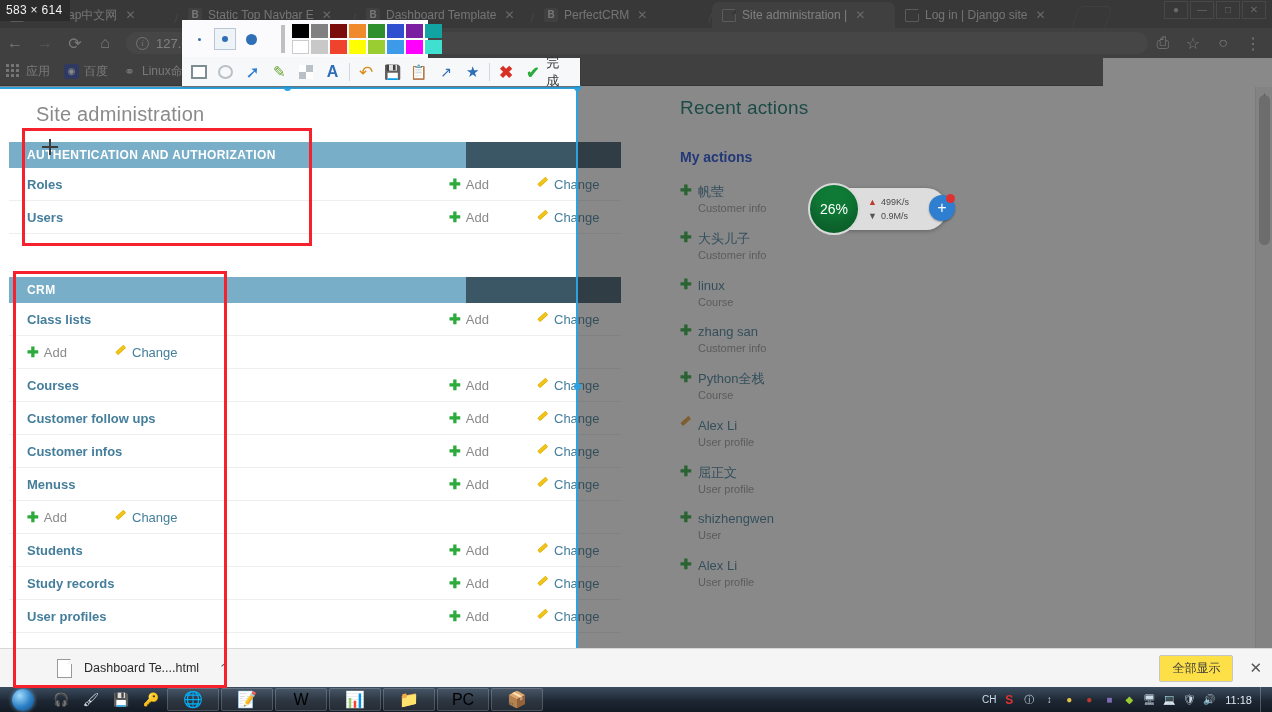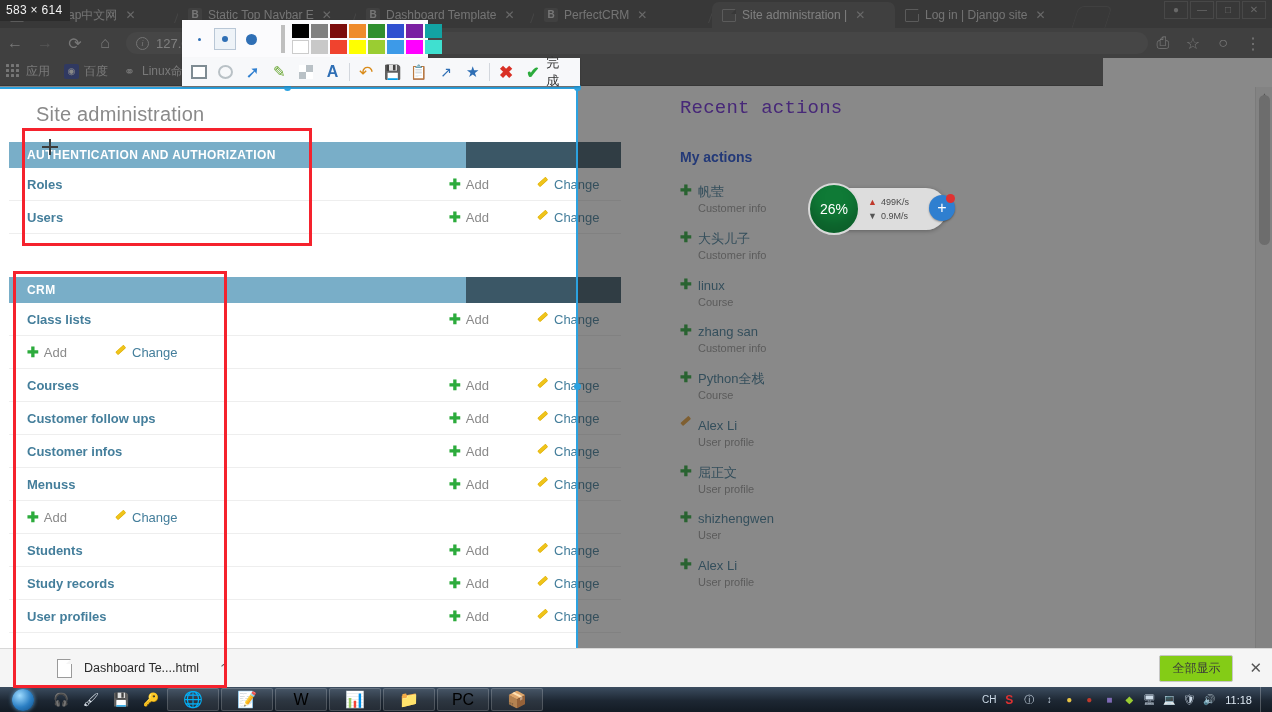--- a/index.html
+++ b/index.html
@@ -181,23 +181,22 @@
   .caption-dark {
     position:absolute; right:0; top:0; width:155px; height:100%;
     background:#3b5766;
   }
 
   
   .sidebar {
     position:absolute; left:680px; top:10px; width:280px;
   }
   .sidebar h2 {
-    font-size:19px; font-weight:normal; color:#6d28d9; margin-bottom:30px;
+    font-size:19px; font-weight:normal; color:#0f766e; margin-bottom:30px;
     letter-spacing:0.2px;
-    font-family:Liberation Mono, monospace;
   }
   .sidebar h3 {
     font-size:14px; font-weight:bold; color:#1d4ed8; margin-bottom:16px;
   }
   .action {
     margin-bottom:12px; padding-left:18px; position:relative;
     line-height:1.25;
   }
   .action .act-ico { position:absolute; left:0; top:1px; }
   .action .act-ico.add { color:#2cab3c; font-weight:bold; font-size:14px; }
@@ -346,21 +345,21 @@
     margin-right:12px; background:#fff;
   }
   .dl-fileico:after {
     content:""; position:absolute; right:-1.3px; top:-1.3px;
     border-width:0 0 6px 6px; border-style:solid;
     border-color:transparent transparent #f5f5f5 transparent;
   }
   .dl-caret { margin-left:20px; font-size:11px; color:#5a5a5a; }
   .shelf-right { margin-left:auto; display:flex; align-items:center; padding-right:10px; }
   .showall {
-    border:1px solid #c6c6c6; background:#84cc16;
+    border:1px solid #c6c6c6; background:#fde047;
     font-size:12px; color:#3a3a3a; padding:4px 12px; border-radius:2px;
   }
   .shelf-x { margin-left:16px; font-size:15px; color:#555; }
 
   
   .taskbar {
     position:absolute; left:0; bottom:0; width:1272px; height:25px;
     background:linear-gradient(#3c4d60,#1d2733 55%,#131b24);
     z-index:35; display:flex; align-items:center;
   }

